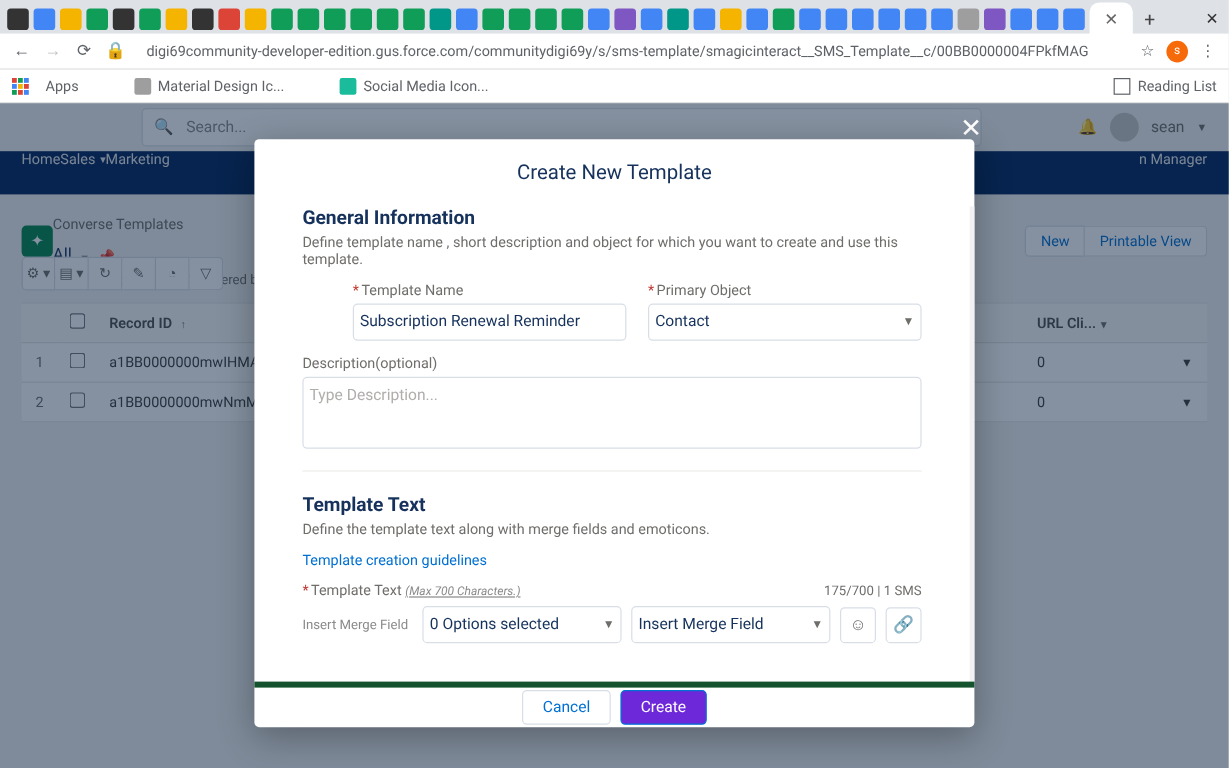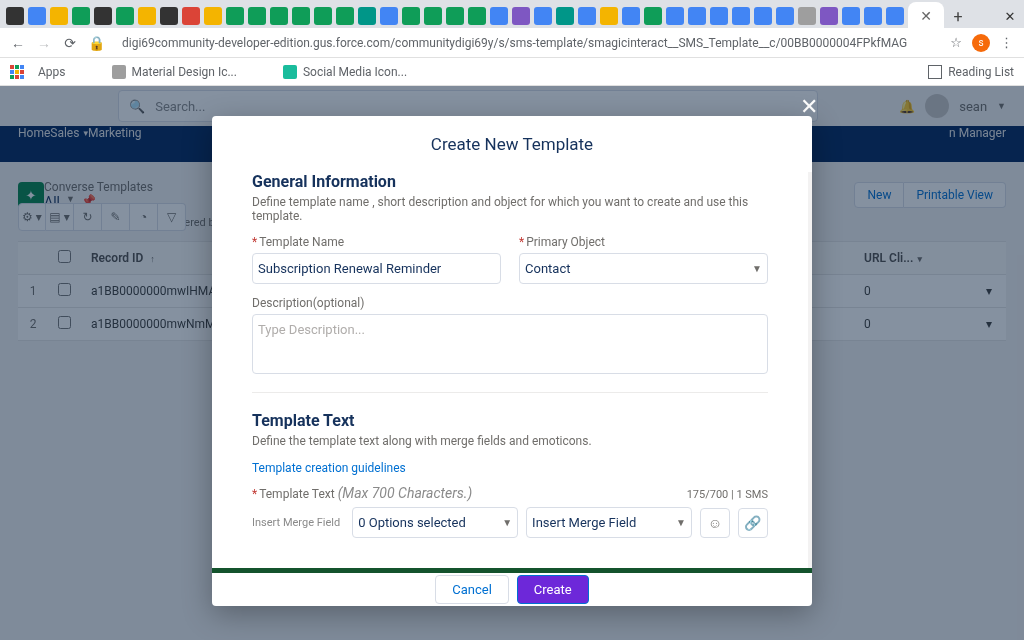--- a/index.html
+++ b/index.html
@@ -55,21 +55,21 @@
   .hdr-spacer{flex:1}
   .hdr-right{display:flex;align-items:center;gap:10px;color:#706e6b;}
   .hdr-avatar{width:24px;height:24px;border-radius:50%;background:#c9c7c5;}
   .nav-row{height:36px;background:#01245c;color:#e6e6e6;display:flex;align-items:flex-start;padding:0 18px;font-size:12px;}
   .nav-item{display:flex;align-items:center;gap:4px;}
   .nav-item .chev{font-size:9px;}
 
   .page-body{padding:18px;}
   .obj-icon{width:26px;height:26px;border-radius:4px;background:#04844b;color:#fff;display:flex;align-items:center;justify-content:center;font-size:13px;}
   .obj-title{color:#706e6b;font-size:12px;}
-  .obj-sub{display:flex;align-items:flex-start;gap:6px;color:#16325c;font-size:14px;}
+  .obj-sub{display:flex;align-items:flex-end;gap:6px;color:#16325c;font-size:14px;margin-top:11px;}
   .obj-sub .chev{font-size:9px;color:#706e6b;}
   .pin{color:#706e6b;font-size:12px;}
   .head-actions{margin-left:auto;display:flex;gap:0;}
   .head-actions button{background:#fff;border:1px solid #d8dde6;padding:5px 12px;color:#0070d2;font-size:12px;}
   .head-actions button:first-child{border-radius:4px 0 0 4px;}
   .head-actions button:last-child{border-radius:0 4px 4px 0;border-left:none;}
   .obj-row{display:flex;align-items:center;}
   .list-meta{font-size:11px;color:#706e6b;margin-top:6px;}
 
   .icon-toolbar{display:flex;gap:0;margin-left:auto;margin-top:-26px;}
@@ -91,36 +91,36 @@
   .scrim{position:absolute;inset:0;background:rgba(11,35,65,.5);}
 
   
   .modal{position:absolute;left:212px;top:30px;width:600px;height:490px;background:#fff;border-radius:4px;box-shadow:0 8px 30px rgba(0,0,0,.3);display:flex;flex-direction:column;} 
   .close-x{position:absolute;left:800px;top:8px;color:#fff;font-size:22px;}
   .modal h2{font-size:17px;font-weight:400;color:#16325c;text-align:center;padding:18px 0;}
   .modal-body{flex:1;overflow:auto;padding:0 40px 10px;border-right:4px solid #f3f2f2;} 
   .modal-body::-webkit-scrollbar{width:8px}
   .section h3{font-size:16px;color:#16325c;margin-bottom:4px;font-weight:700;}
   .section p.desc{font-size:12px;color:#706e6b;margin-bottom:12px;}
-  .row2{display:flex;gap:18px;}
+  .row2{display:flex;gap:18px;margin-left:42px;}
   .field{flex:1;display:flex;flex-direction:column;gap:4px;margin-bottom:12px;}
   .field label{font-size:12px;color:#706e6b;}
   .req{color:#c23934;margin-right:2px;}
   input.txt, textarea.txt, .select{
     border:1px solid #d8dde6;border-radius:4px;padding:7px 5px;font-size:13px;color:#16325c;background:#fff;width:100%;
   }
   textarea.txt{height:60px;resize:none;}
   textarea.txt::placeholder{color:#b0adab;}
   .select{display:flex;align-items:center;justify-content:space-between;color:#16325c;}
   .select .chev{color:#706e6b;font-size:10px;}
   hr.sep{border:none;border-top:1px solid #ecebea;margin:18px 0;}
   a.link{color:#0070d2;font-size:12px;text-decoration:none;}
   .tt-head{display:flex;align-items:baseline;justify-content:space-between;margin-top:10px;}
   .tt-head .lbl{font-size:12px;color:#706e6b;}
-  .tt-head .lbl i{font-style:italic;color:#8a8a8a;font-size:14px;}
+  .tt-head .lbl i{font-style:italic;color:#8a8a8a;font-size:10px;text-decoration:underline;}
   .tt-head .count{font-size:11px;color:#706e6b;}
   .merge-row{display:flex;gap:8px;align-items:center;margin-top:6px;}
   .merge-row .select{flex:1;}
   .merge-row .small-lbl{font-size:11px;color:#8a8a8a;white-space:nowrap;padding-right:4px;}
   .merge-row .select.narrow{flex:1;}
   .icon-btn{width:30px;height:30px;border:1px solid #d8dde6;border-radius:4px;display:flex;align-items:center;justify-content:center;color:#706e6b;font-size:14px;}
 
   .modal-footer{border-top:5px solid #14532d;padding:2px;display:flex;justify-content:center;gap:8px;}
   .btn{padding:6px 16px;border-radius:4px;font-size:13px;border:1px solid #d8dde6;background:#fff;color:#0070d2;}
   .btn.primary{background:#6d28d9;color:#fff;border-color:#0070d2;}

